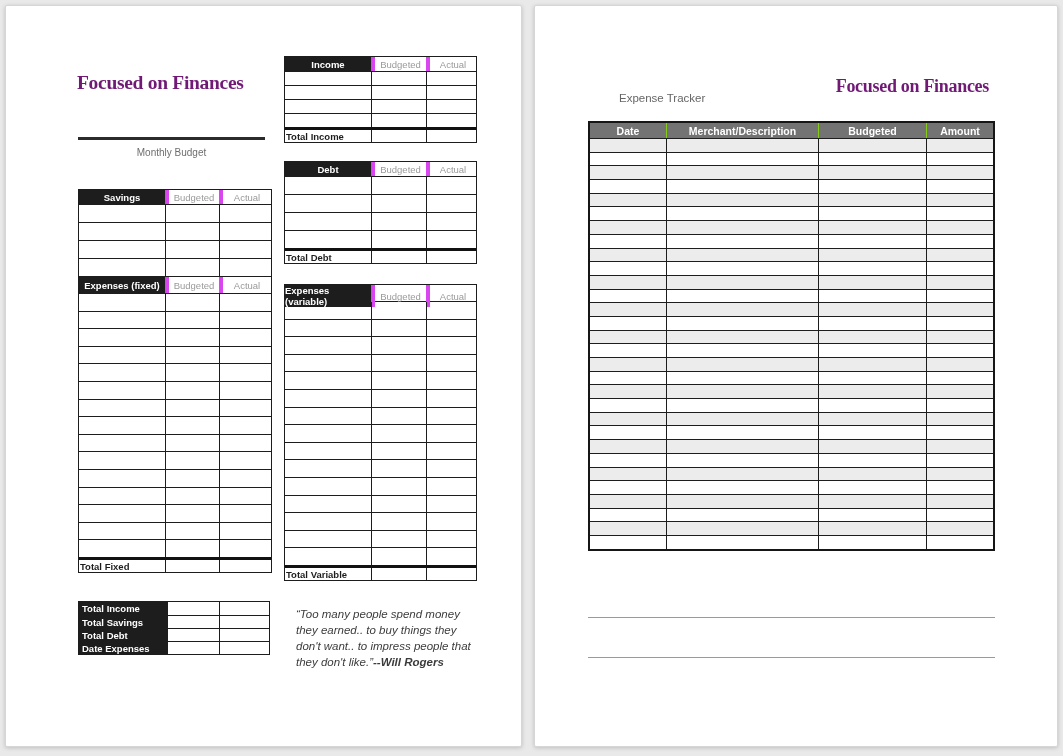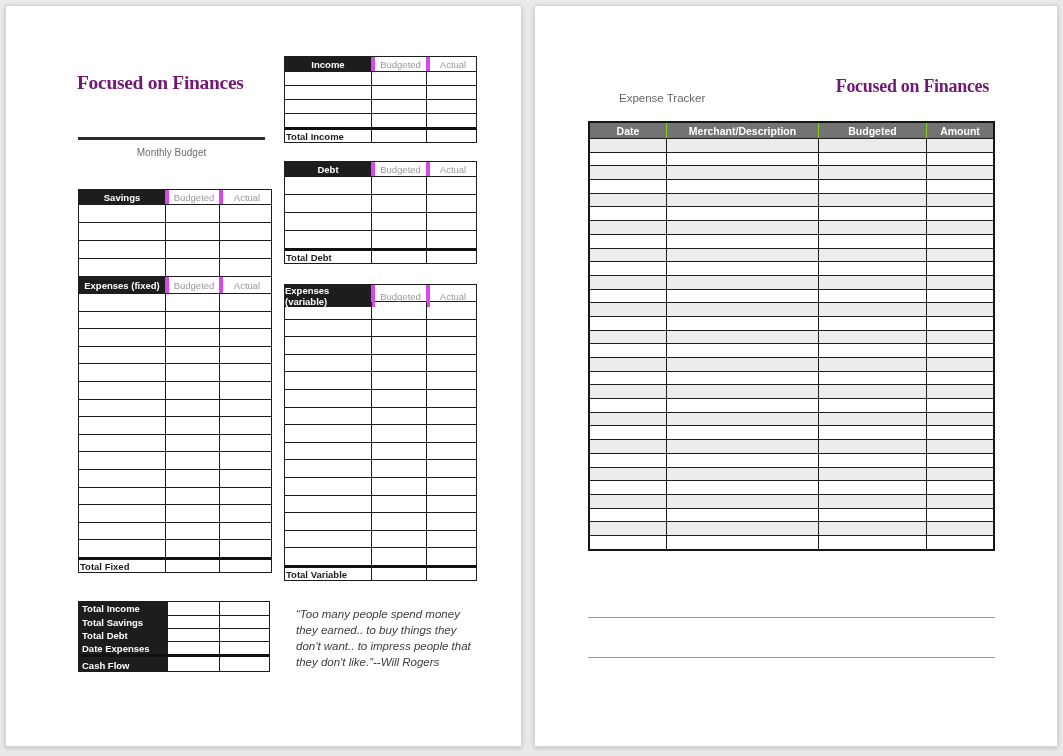--- a/index.html
+++ b/index.html
@@ -52,21 +52,21 @@
   .sum .row { display:grid; grid-template-columns:88px 52px 1fr; height:13px; }
   .sum .row + .row { border-top:1px solid #1d1d1d; }
   .sum .lab { background:#1d1d1d; color:#fff; font-weight:bold; font-size:9.5px;
               padding:1px 0 0 3px; }
   .sum .cell { border-left:1px solid #1d1d1d; background:#fff; }
   .sum .cashflow { border-top:3px solid #111 !important; height:17px; }
   .sum .cashflow .lab { padding-top:3px; }
 
   .quote { position:absolute; left:290px; top:600px; width:182px;
            font-size:11.5px; line-height:16px; color:#3c3c3c; font-style:italic; }
-  .quote .attr { font-weight:normal; }
+  .quote .attr { font-weight:bold; }
 
   
   .tracker-label { position:absolute; left:84px; top:86px; font-size:11.5px; color:#666; }
   .tR { right:68px; top:70px; left:auto; font-size:18px; }
 
   .trk { position:absolute; left:53px; top:115px; width:407px; border:2.5px solid #161616; background:#fff; }
   .trk .hd { display:grid; grid-template-columns:76px 152px 108px 1fr; background:#737373;
              height:15px; }
   .trk .hd div { color:#fff; font-weight:bold; font-size:10.5px; display:flex; align-items:center;
                  justify-content:center; }
@@ -393,25 +393,20 @@
     <div class="row">
       <div class="lab">Total Debt</div>
       <div class="cell"></div>
       <div class="cell"></div>
     </div>
     <div class="row">
       <div class="lab">Date Expenses</div>
       <div class="cell"></div>
       <div class="cell"></div>
     </div>
-    <div class="row cashflow">
-      <div class="lab">Cash Flow</div>
-      <div class="cell"></div>
-      <div class="cell"></div>
-    </div>
   </div>
 
   <div class="quote"><span>“Too many people spend money they earned.. to buy things they don't want.. to impress people that they don't like.”</span><span class="attr">--Will Rogers</span></div>
 </div>
 
 <div class="page pageR">
 
   <div class="tracker-label">Expense Tracker</div>
   <div class="big-title tR" style="position:absolute;">Focused on Finances</div>
 

